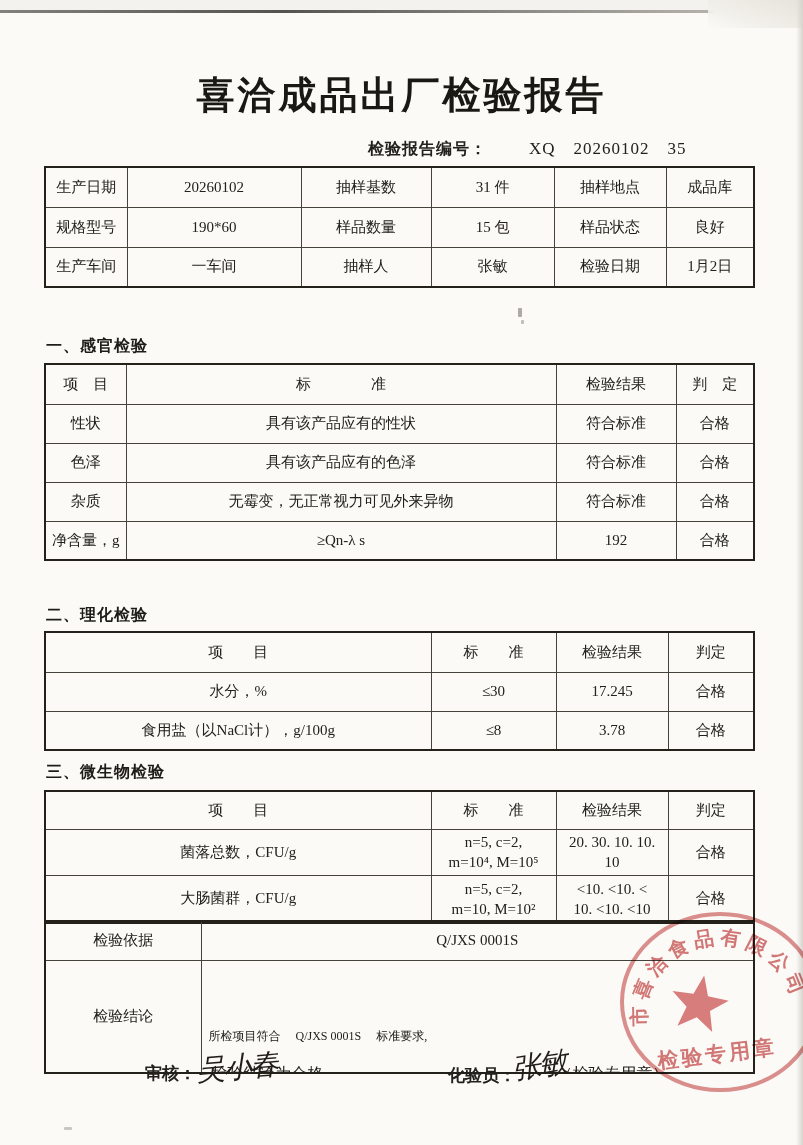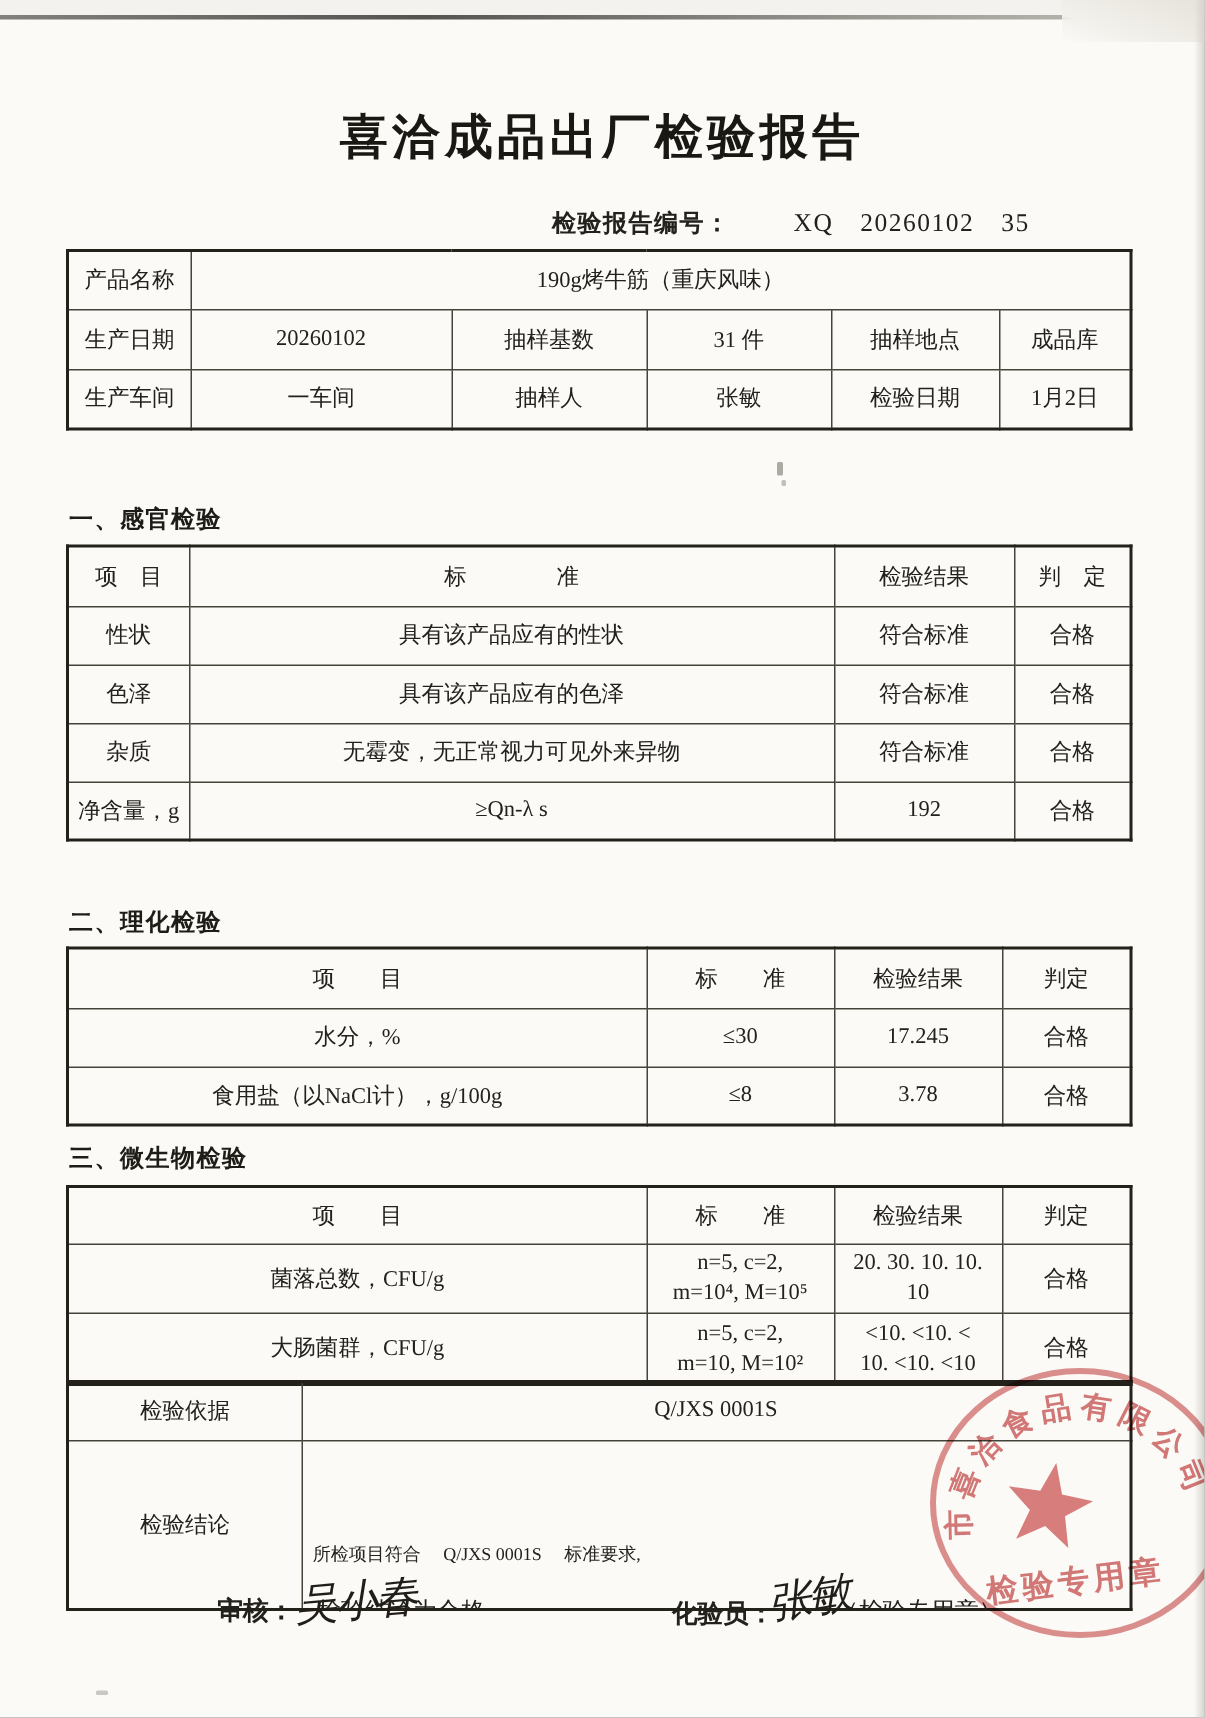--- a/index.html
+++ b/index.html
@@ -14,21 +14,21 @@
   .top-line  { position:absolute; left:0; top:10px; width:803px; height:3px;
                background:linear-gradient(90deg,#83817c,#55534e 35%,#8d8b85 65%,#c6c4bd); }
   .corner-patch { position:absolute; right:0; top:0; width:95px; height:28px;
                background:linear-gradient(200deg,#e6e3db,#f3f1ec 70%,rgba(243,241,236,0)); }
   .edge-shade { position:absolute; right:0; top:0; width:7px; height:1145px;
                background:linear-gradient(90deg,rgba(0,0,0,0),#d6d4cd); }
   .speck { position:absolute; background:#6b675f; border-radius:1px; }
 
   .title { position:absolute; left:0; top:70px; width:803px; text-align:center;
            font-family:"Liberation Sans","DejaVu Sans",sans-serif;
-           font-size:32px; font-weight:bold; letter-spacing:3px; color:#191813; }
+           font-size:38px; font-weight:bold; letter-spacing:3px; color:#191813; }
   .report-no { position:absolute; left:368px; top:137px; display:flex; gap:42px;
            font-size:16px; white-space:pre;align-items:flex-end; }
   .report-no .lbl { font-weight:bold; letter-spacing:1px; }
   .report-no .val { font-size:17px; letter-spacing:1px; }
 
   table.t { position:absolute; border-collapse:collapse; table-layout:fixed;
             border:2px solid #23211a; }
   table.t td { border:1px solid #45423a; font-size:15px; text-align:center;
             vertical-align:middle; padding:2px 6px; overflow:hidden; color:#23211c; }
   td.left { text-align:left; padding-left:9px; }
@@ -73,31 +73,35 @@
   <table class="t" style="left:44px;top:166px;width:709px;">
     <colgroup>
         <col style="width:82px">
         <col style="width:174px">
         <col style="width:130px">
         <col style="width:123px">
         <col style="width:112px">
         <col style="width:88px">
       </colgroup>
     <tbody>
-        <tr style="height:39px">
-      <td>产品名称</td>
-      <td colspan="5">190g烤牛筋（重庆风味）</td>
-    </tr>
     <tr style="height:40px">
       <td>生产日期</td>
       <td>20260102</td>
       <td>抽样基数</td>
       <td>31 件</td>
       <td>抽样地点</td>
       <td>成品库</td>
+    </tr>
+    <tr style="height:40px">
+      <td>规格型号</td>
+      <td>190*60</td>
+      <td>样品数量</td>
+      <td>15 包</td>
+      <td>样品状态</td>
+      <td>良好</td>
     </tr>
     <tr style="height:40px">
       <td>生产车间</td>
       <td>一车间</td>
       <td>抽样人</td>
       <td>张敏</td>
       <td>检验日期</td>
       <td>1月2日</td>
     </tr>
   </tbody>

